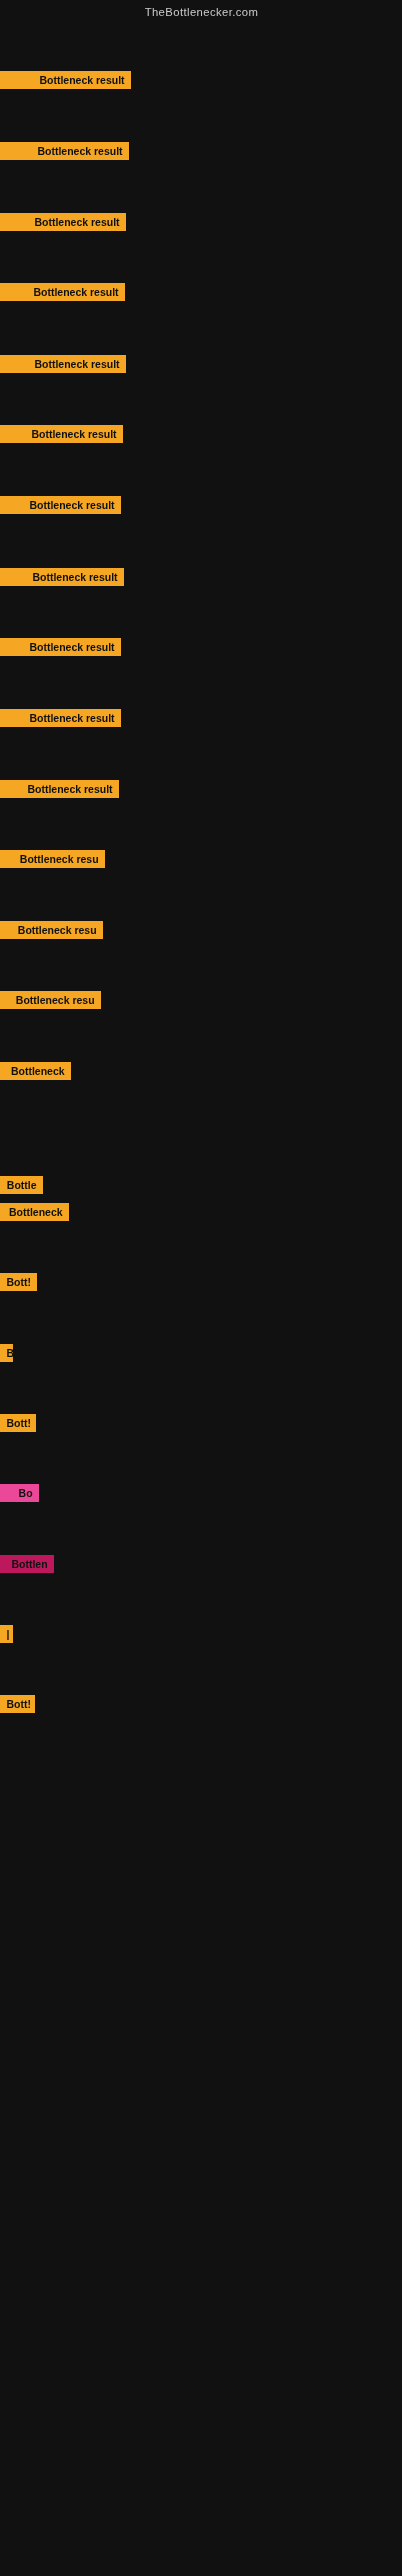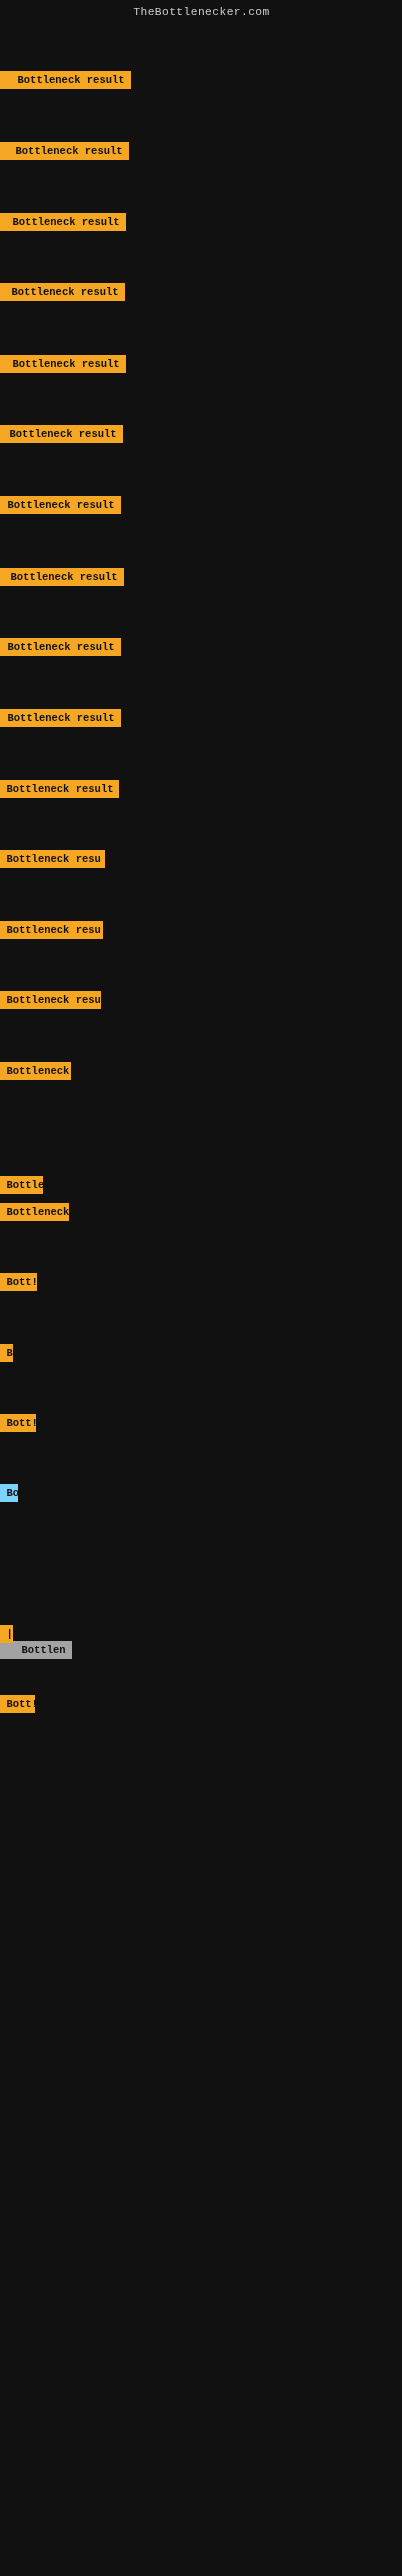--- a/index.html
+++ b/index.html
@@ -1,19 +1,18 @@
 <!DOCTYPE html>
 <html style="font-size:13px"><head>
   <meta charset="utf-8">
   <style>
     * {
       margin: 0;
       padding: 0;
       box-sizing: border-box;
-      font-family: Liberation Mono, monospace;
     }
 
     body {
       background-color: #111111;
       width: 403px;
       min-height: 2576px;
       font-family: Arial, sans-serif;
       position: relative;
     }
 
@@ -58,18 +57,18 @@
     <div class="bottleneck-bar" style="top: 755px; width: 119px; background-color: rgb(245, 166, 35); color: rgb(17, 17, 17);">Bottleneck result</div>
     <div class="bottleneck-bar" style="top: 825px; width: 105px; background-color: rgb(245, 166, 35); color: rgb(17, 17, 17);">Bottleneck resu</div>
     <div class="bottleneck-bar" style="top: 896px; width: 103px; background-color: rgb(245, 166, 35); color: rgb(17, 17, 17);">Bottleneck resu</div>
     <div class="bottleneck-bar" style="top: 966px; width: 101px; background-color: rgb(245, 166, 35); color: rgb(17, 17, 17);">Bottleneck resu</div>
     <div class="bottleneck-bar" style="top: 1037px; width: 71px; background-color: rgb(245, 166, 35); color: rgb(17, 17, 17);">Bottleneck</div>
     <div class="bottleneck-bar" style="top: 1107px; width: 43px; background-color: rgb(245, 166, 35); color: rgb(17, 17, 17); margin-top: 44px;">Bottle</div>
     <div class="bottleneck-bar" style="top: 1178px; width: 69px; background-color: rgb(245, 166, 35); color: rgb(17, 17, 17);">Bottleneck</div>
     <div class="bottleneck-bar" style="top: 1248px; width: 37px; background-color: rgb(245, 166, 35); color: rgb(17, 17, 17);">Bott!</div>
     <div class="bottleneck-bar" style="top: 1319px; width: 13px; background-color: rgb(245, 166, 35); color: rgb(17, 17, 17);">B</div>
     <div class="bottleneck-bar" style="top: 1389px; width: 36px; background-color: rgb(245, 166, 35); color: rgb(17, 17, 17);">Bott!</div>
-    <div class="bottleneck-bar" style="top: 1459px; width: 18px; background-color: #7dd3fc; color: rgb(17, 17, 17);">Bo</div>
-    <div class="bottleneck-bar" style="top: 1616px; width: 72px; background-color: #a3a3a3; color: rgb(17, 17, 17);">Bottlen</div>
+    <div class="bottleneck-bar" style="top: 1459px; width: 39px; background-color: #ec4899; color: rgb(17, 17, 17);">Bo</div>
+    <div class="bottleneck-bar" style="top: 1530px; width: 54px; background-color: #be185d; color: rgb(17, 17, 17);">Bottlen</div>
     <div class="bottleneck-bar" style="top: 1600px; width: 6.4px; background-color: rgb(245, 166, 35); color: rgb(17, 17, 17);">|</div>
     <div class="bottleneck-bar" style="top: 1670px; width: 35px; background-color: rgb(245, 166, 35); color: rgb(17, 17, 17);">Bott!</div>
   </div>
 
 
 </body></html>

